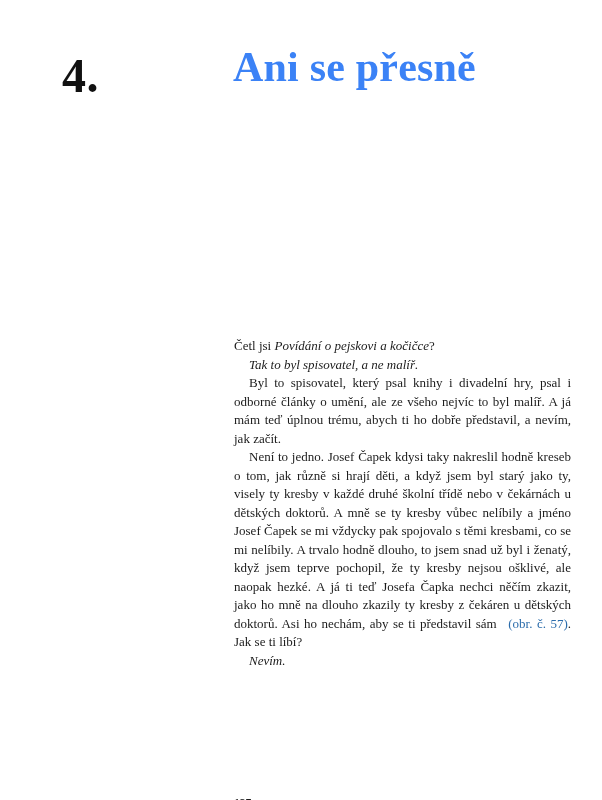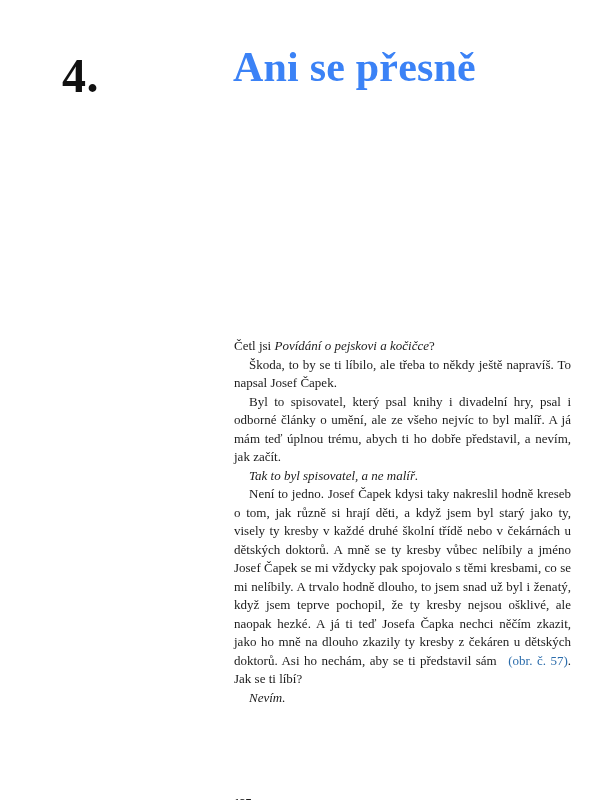--- a/index.html
+++ b/index.html
@@ -79,22 +79,21 @@
 <div class="page">
 
   <div class="chapter-number">4.</div>
 
   <h1 class="chapter-title">
     <span>Ani se přesně</span><br>
   </h1>
 
   <div class="body-text" id="body-text">
       <p class=""><span>Četl jsi </span><span class="italic">Povídání o pejskovi a kočičce</span><span>?</span></p>
-      <p class="indent"><span>Škoda, to by se ti líbilo, ale třeba to někdy ještě napravíš. To napsal Josef Čapek.</span></p>
+      <p class="indent"><span class="italic">Tak to byl spisovatel, a ne malíř.</span></p>
       <p class="indent"><span>Byl to spisovatel, který psal knihy i divadelní hry, psal i odborné články o umění, ale ze všeho nejvíc to byl malíř. A já mám teď úplnou trému, abych ti ho dobře představil, a nevím, jak začít.</span></p>
-      <p class="indent"><span class="italic">Tak to byl spisovatel, a ne malíř.</span></p>
       <p class="indent"><span>Není to jedno. Josef Čapek kdysi taky nakreslil hodně kreseb o tom, jak různě si hrají děti, a když jsem byl starý jako ty, visely ty kresby v každé druhé školní třídě nebo v čekárnách u dětských doktorů. A mně se ty kresby vůbec nelíbily a jméno Josef Čapek se mi vždycky pak spojovalo s těmi kresbami, co se mi nelíbily. A trvalo hodně dlouho, to jsem snad už byl i ženatý, když jsem teprve pochopil, že ty kresby nejsou ošklivé, ale naopak hezké. A já ti teď Josefa Čapka nechci něčím zkazit, jako ho mně na dlouho zkazily ty kresby z čekáren u dětských doktorů. Asi ho nechám, aby se ti představil sám </span><span class="ref" style="color: rgb(43, 108, 171);">(obr. č. 57)</span><span>. Jak se ti líbí?</span></p>
       <p class="indent"><span class="italic">Nevím.</span></p>
     </div>
 
   <div class="page-number">127</div>
 
 </div>
 
 </body></html>

